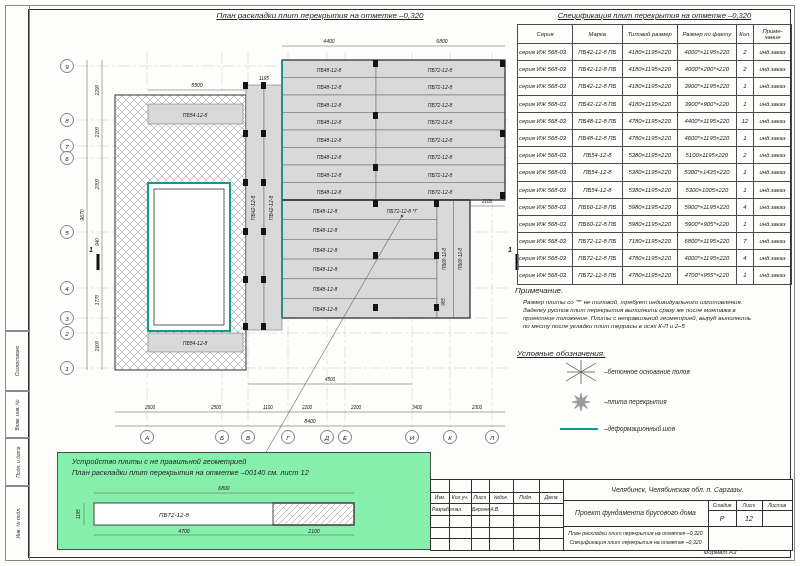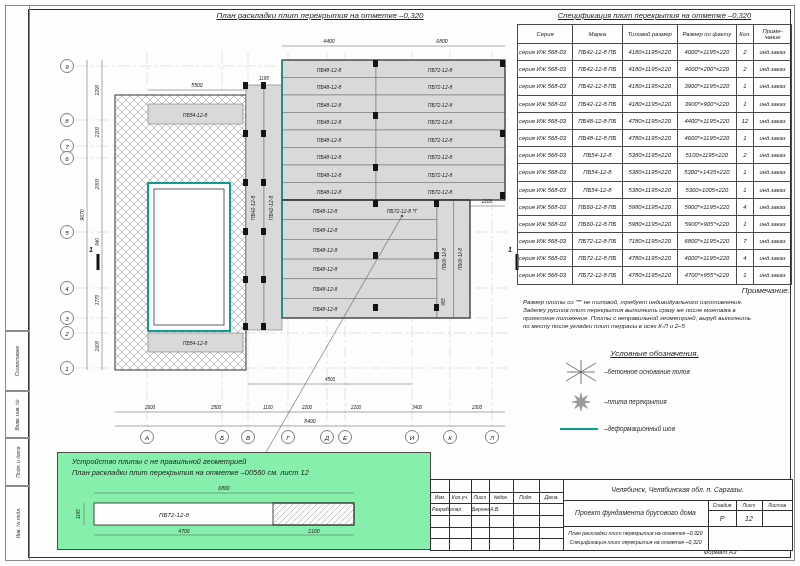--- a/index.html
+++ b/index.html
@@ -15,24 +15,24 @@
 
   .plan-title{position:absolute;left:150px;top:11px;width:340px;text-align:center;font-size:8px;text-decoration:underline;}
   .spec-title{position:absolute;left:517px;top:11px;width:275px;text-align:center;font-size:7.6px;text-decoration:underline;}
 
   table.spec{position:absolute;left:517px;top:24px;width:275px;border-collapse:collapse;table-layout:fixed;font-size:5.9px;}
   table.spec th,table.spec td{border:0.5px solid #4a4a4a;padding:0 1px;text-align:center;font-weight:normal;line-height:1.05;overflow:hidden;}
   table.spec th{height:18px;white-space:pre-line;}
   table.spec td{height:16.2px;white-space:nowrap;}
   table.spec td:first-child{text-align:left;}
 
-  .notes-title{position:absolute;left:515px;top:286px;width:275px;text-align:right;font-size:8px;}
+  .notes-title{position:absolute;left:515px;top:286px;width:275px;text-align:left;font-size:8px;}
   .notes-body{position:absolute;left:523px;top:298px;width:268px;font-size:6.1px;line-height:1.3;}
 
-  .legend-title{position:absolute;left:517px;top:349px;width:275px;text-align:center;font-size:8px;text-decoration:underline;font-style:italic;}
+  .legend-title{position:absolute;left:517px;top:349px;width:275px;font-size:8px;text-decoration:underline;font-style:italic;}
   .legend-label{position:absolute;font-size:6.4px;}
   .legend-sym{position:absolute;}
   .joint-swatch{position:absolute;left:560px;top:428px;width:38px;height:2px;background:var(--teal);}
 
   .callout{position:absolute;left:57px;top:452px;width:372px;height:96px;border:1px solid #4a4a4a;background:#86efac;}
   .callout .l1{position:absolute;left:14px;top:4px;font-size:7.4px;}
   .callout .l2{position:absolute;left:14px;top:15px;font-size:7.4px;}
 
   .titleblock{position:absolute;left:430px;top:479px;width:361px;height:70px;border:1.2px solid #2f2f2f;background:#fdfdfb;}
   .tb-hl{position:absolute;height:1px;background:#2f2f2f;}
@@ -473,21 +473,21 @@
   <div class="legend-label" style="left:604px;top:368px;">–бетонное основание полов</div>
   <svg class="legend-sym" style="left:566px;top:392px;" width="30" height="22">
     <polygon points="24,10 18.2,11.3 21.4,16.4 16.3,13.2 15,19 13.7,13.2 8.6,16.4 11.8,11.3 6,10 11.8,8.7 8.6,3.6 13.7,6.8 15,1 16.3,6.8 21.4,3.6 18.2,8.7" fill="#9c9c9c" stroke="#7a7a7a" stroke-width="0.5"></polygon>
   </svg>
   <div class="legend-label" style="left:604px;top:398px;">–плита перекрытия</div>
   <div class="joint-swatch"></div>
   <div class="legend-label" style="left:604px;top:425px;">–деформационный шов</div>
 
   <div class="callout">
     <div class="l1">Устройство плиты с не правильной геометрией</div>
-    <div class="l2">План раскладки плит перекрытия на отметке –00560 см. лист 12</div>
+    <div class="l2">План раскладки плит перекрытия на отметке –00140 см. лист 12</div>
     <svg style="position:absolute;left:6px;top:28px;" width="330" height="64">
       <g stroke="#555" stroke-width="0.5">
         <line x1="30" y1="12" x2="290" y2="12"></line>
         <line x1="30" y1="54" x2="290" y2="54"></line>
         <line x1="20" y1="22" x2="20" y2="44"></line>
       </g>
       <rect x="30" y="22" width="260" height="22" fill="#fff" stroke="#333" stroke-width="0.9"></rect>
       <rect x="209" y="22" width="81" height="22" fill="url(#hatch2)" stroke="#333" stroke-width="0.9"></rect>
       <text class="t6" x="110" y="36" text-anchor="middle">ПБ72-12-8</text>
       <text class="t5" x="160" y="9" text-anchor="middle">6800</text>

